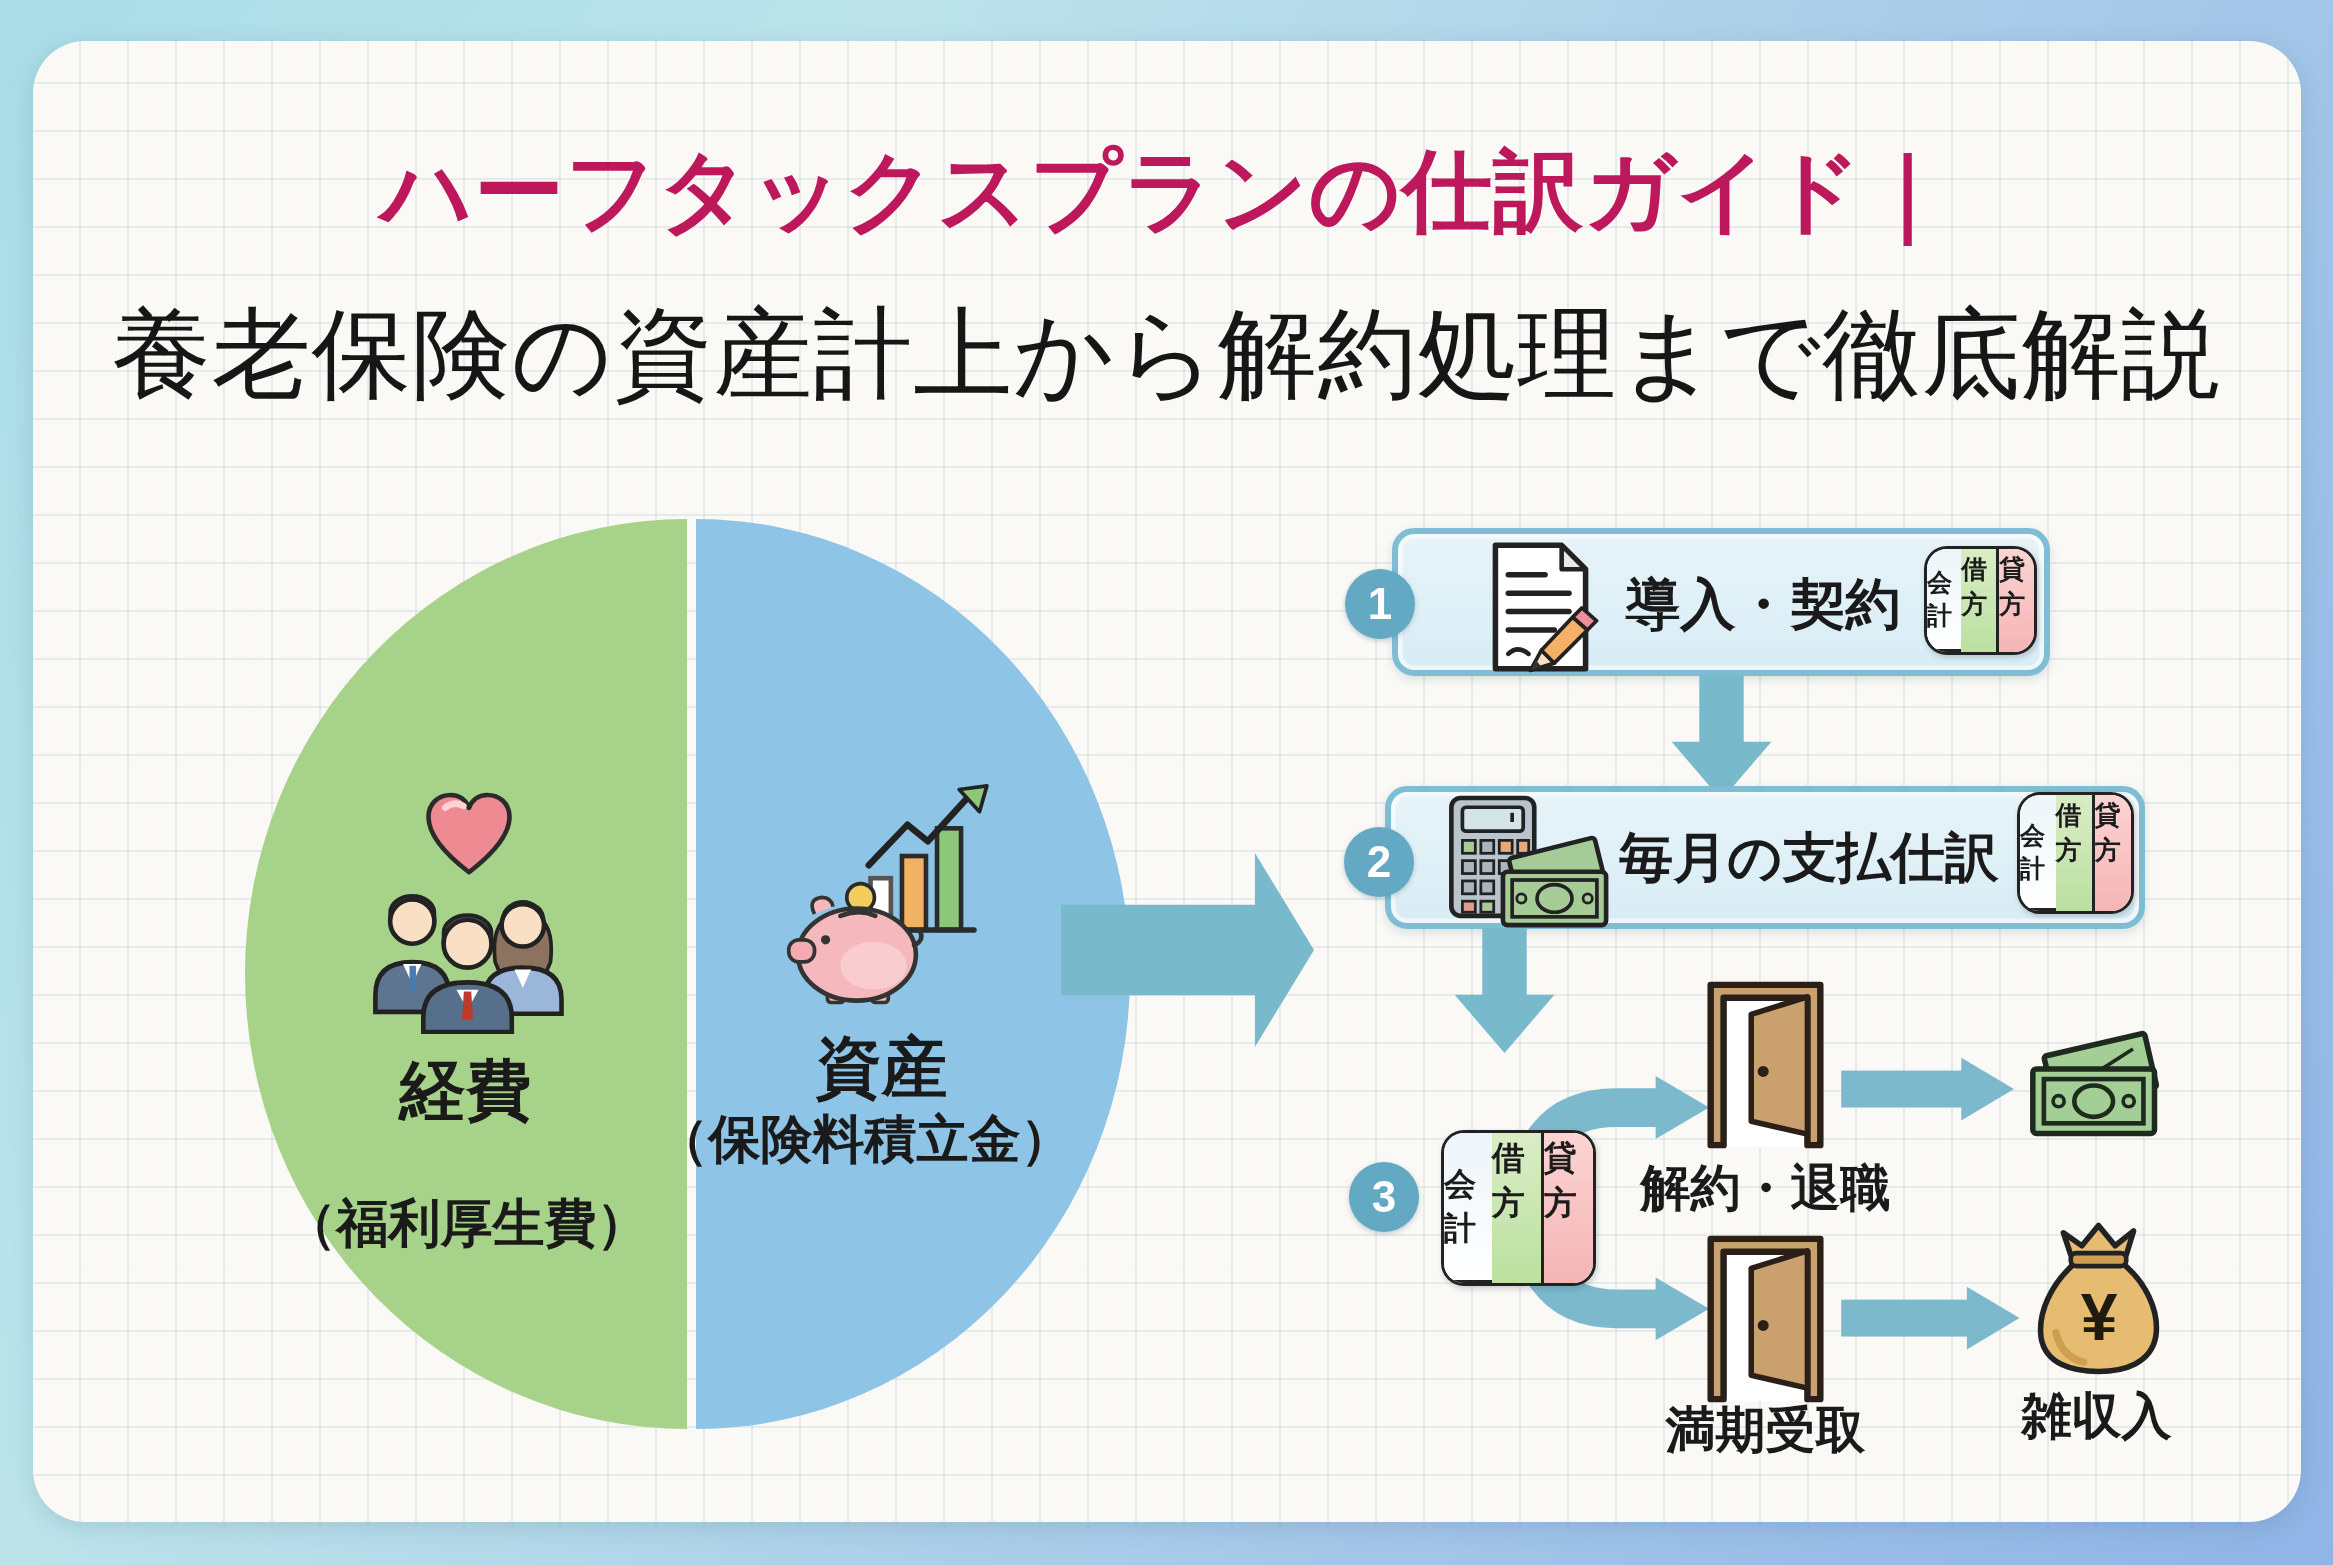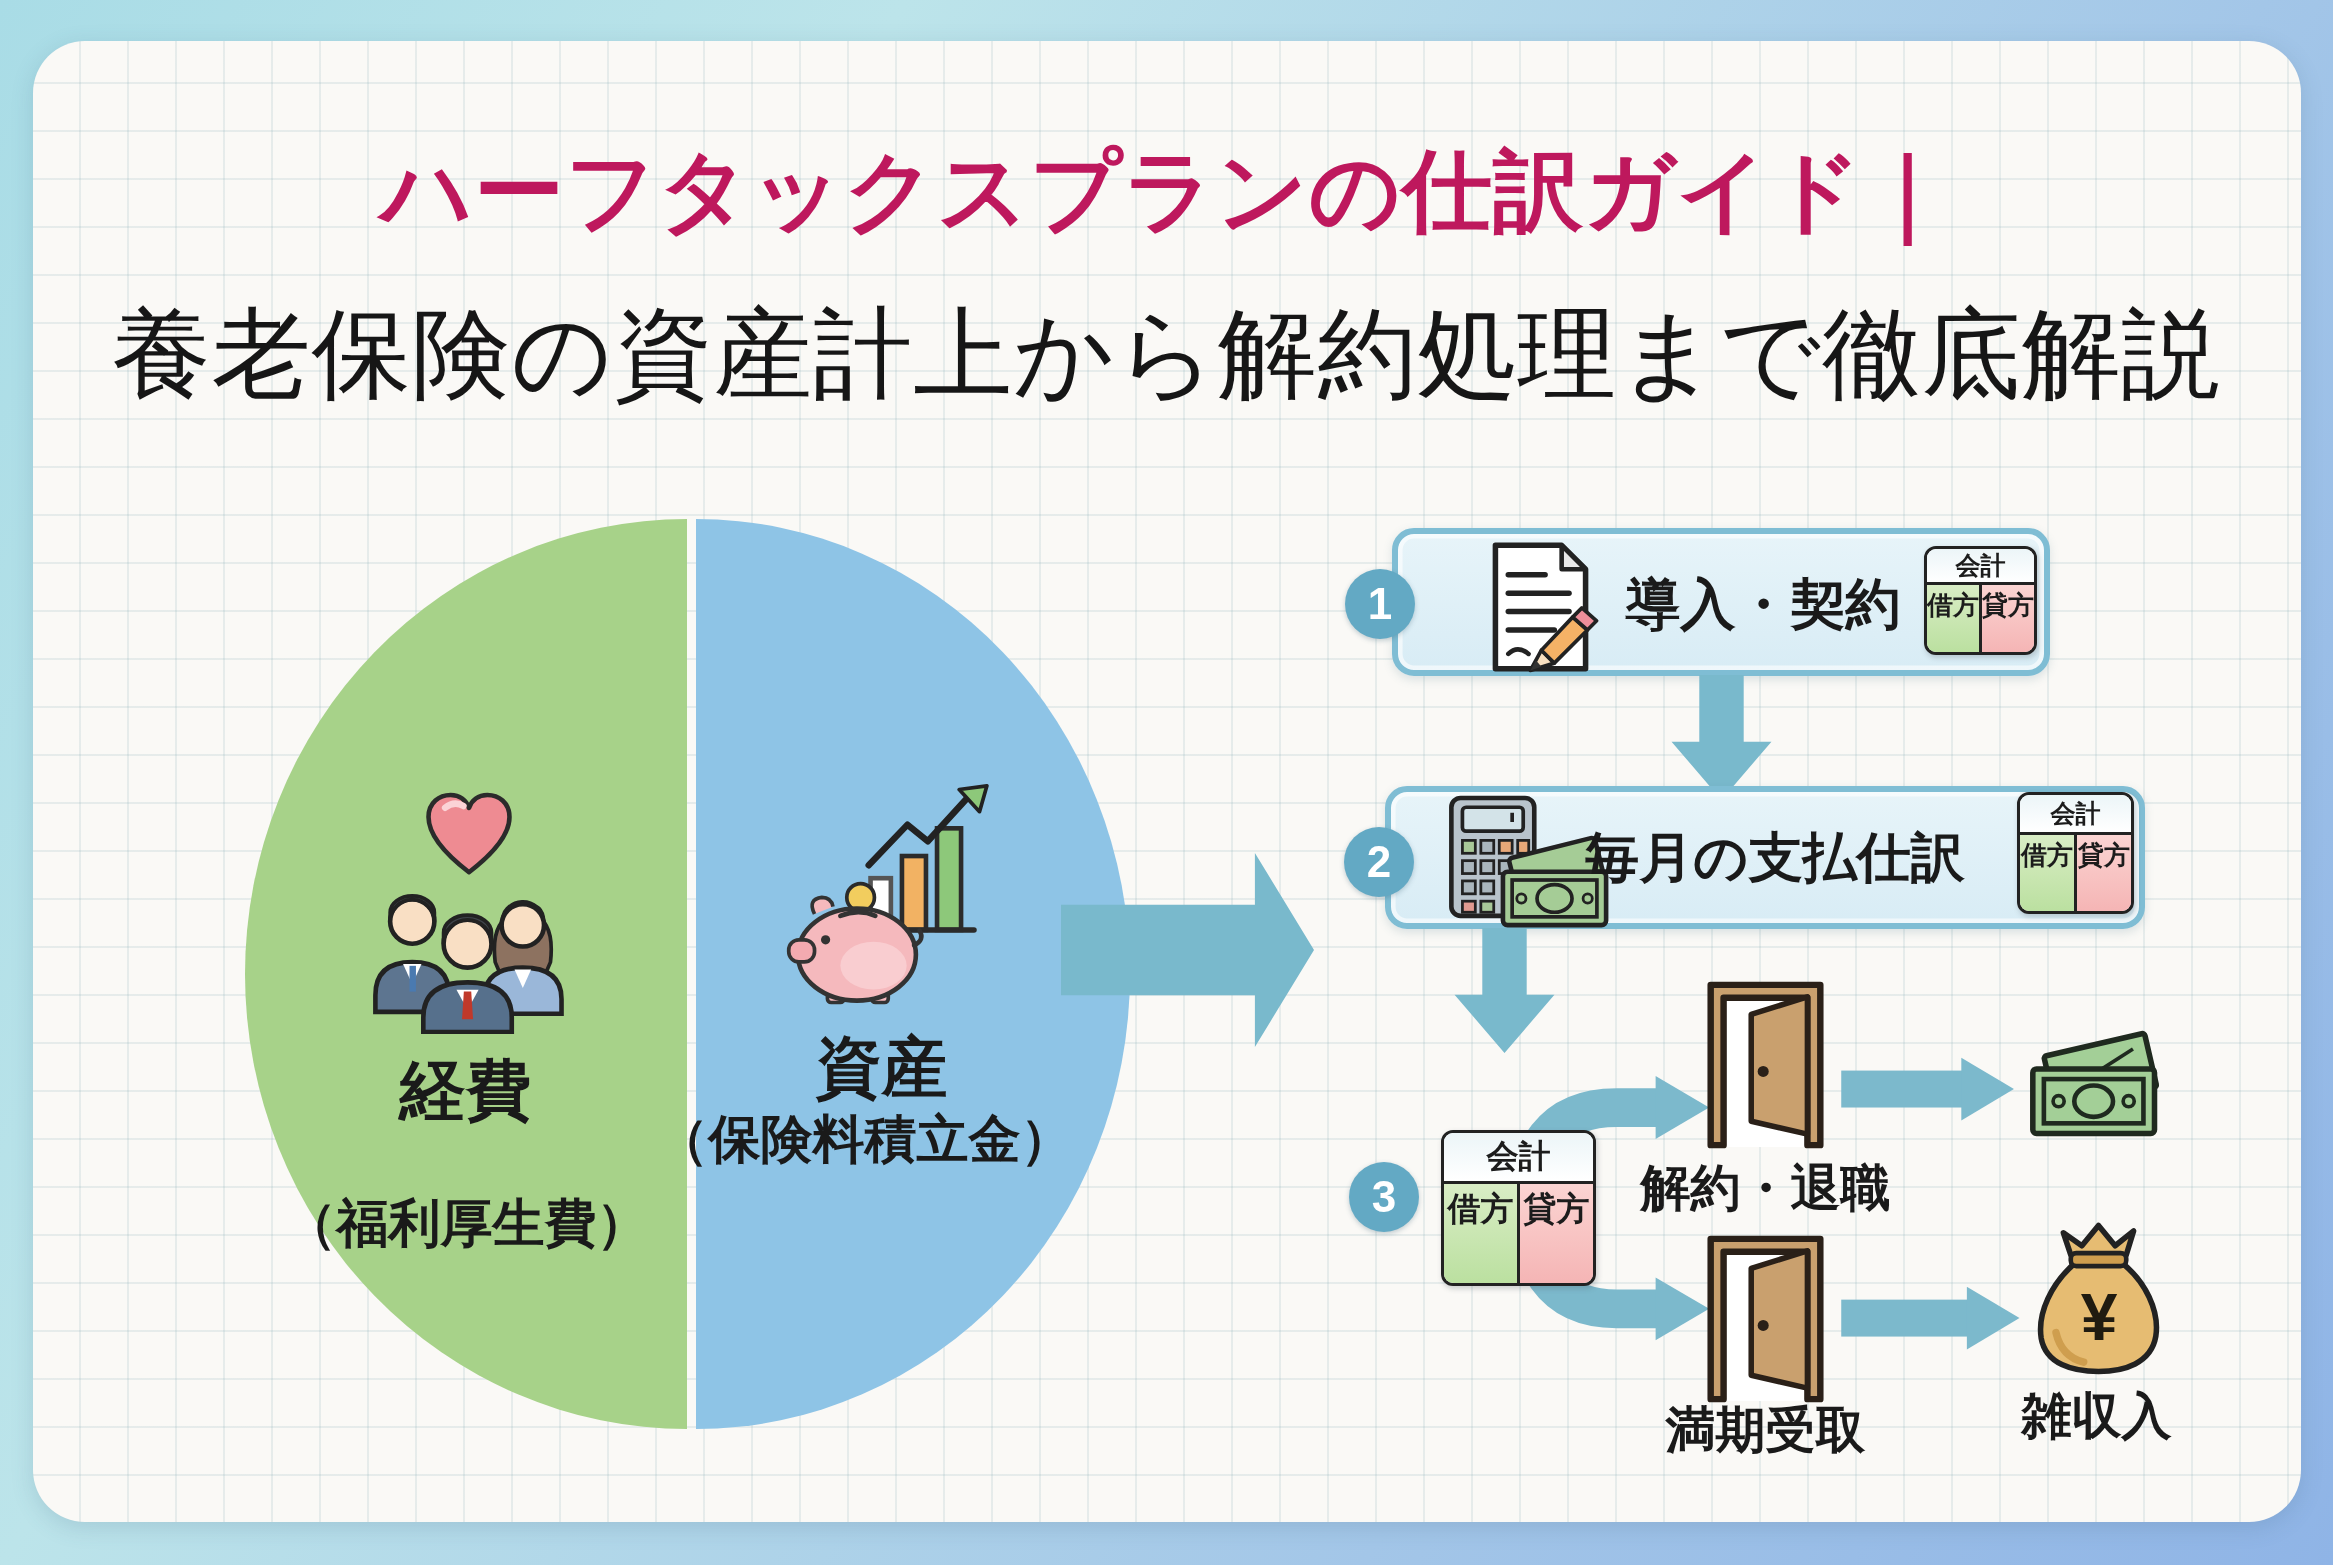--- a/index.html
+++ b/index.html
@@ -33,22 +33,22 @@
   }
   .badge{
     position:absolute;width:70px;height:70px;border-radius:50%;
     background:#63a9c4;color:#fff;font-size:44px;font-weight:700;
     display:flex;align-items:center;justify-content:center;
     box-shadow:0 1.8px 5.5px rgba(60,100,120,.3);
   }
   .steplabel{font-size:55px;line-height:61px;}
   .outlabel{font-size:50px;line-height:55px;}
   .acct{
-    position:absolute;background:#fff;border:3.7px solid #222;border-radius:12px;
-    display:flex;flex-direction:column;overflow:hidden;box-shadow:1.8px 2.8px 5.5px rgba(80,90,100,.25);
+    position:absolute;background:#fff;border:3.7px solid #222;border-radius:23px;
+    display:flex;flex-direction:row;overflow:hidden;box-shadow:1.8px 2.8px 5.5px rgba(80,90,100,.25);
   }
   .acct-h{
     flex:0 0 32%;display:flex;align-items:center;justify-content:center;
     border-bottom:3.7px solid #222;font-weight:700;color:#1c1c1c;
     background:linear-gradient(#ecf5f8,#ffffff);
   }
   .acct-cols{flex:1 1 auto;display:flex;}
   .acct-col{flex:1;display:flex;justify-content:center;align-items:flex-start;font-weight:700;color:#1c1c1c;padding-top:2.8px;}
   .acct-col.debit{background:linear-gradient(#d9edc5,#bbe0a0);border-right:3.7px solid #222;}
   .acct-col.credit{background:linear-gradient(#fbd4d2,#f5b5b5);}
@@ -207,21 +207,21 @@
       <rect x="74" y="58" width="96" height="52" rx="4" fill="#a5cc96" stroke="#222" stroke-width="5"></rect>
     </g>
     <rect x="64" y="84" width="112" height="58" rx="5" fill="#a5cc96" stroke="#222" stroke-width="5"></rect>
     <rect x="74" y="93" width="92" height="40" fill="none" stroke="#222" stroke-width="4"></rect>
     <ellipse cx="120" cy="113" rx="19" ry="15" fill="none" stroke="#222" stroke-width="4"></ellipse>
     <circle cx="84" cy="113" r="5" fill="none" stroke="#222" stroke-width="3"></circle>
     <circle cx="156" cy="113" r="5" fill="none" stroke="#222" stroke-width="3"></circle>
   </svg>
 </div>
 
-<div class="abs lbl steplabel" style="left:1581px;top:827px;width:388px;font-size:54px;">毎月の支払仕訳</div>
+<div class="abs lbl steplabel" style="left:1615px;top:827px;width:388px;font-size:54px;">毎月の支払仕訳</div>
 
 <div class="acct acct-sm" style="left:2017px;top:792px;width:111px;height:116px;">
   <div class="acct-h">会計</div>
   <div class="acct-cols">
     <div class="acct-col debit">
         <span>借方</span>
       </div>
     <div class="acct-col credit">
         <span>貸方</span>
       </div>

